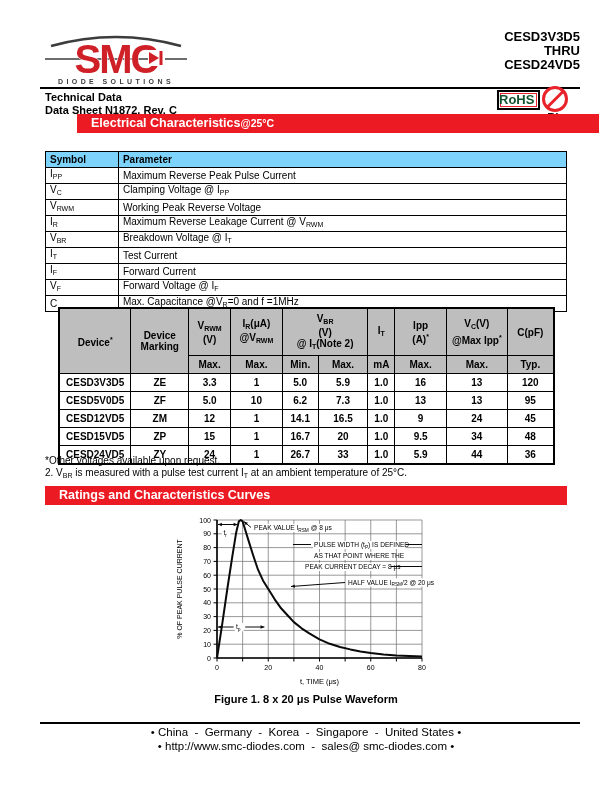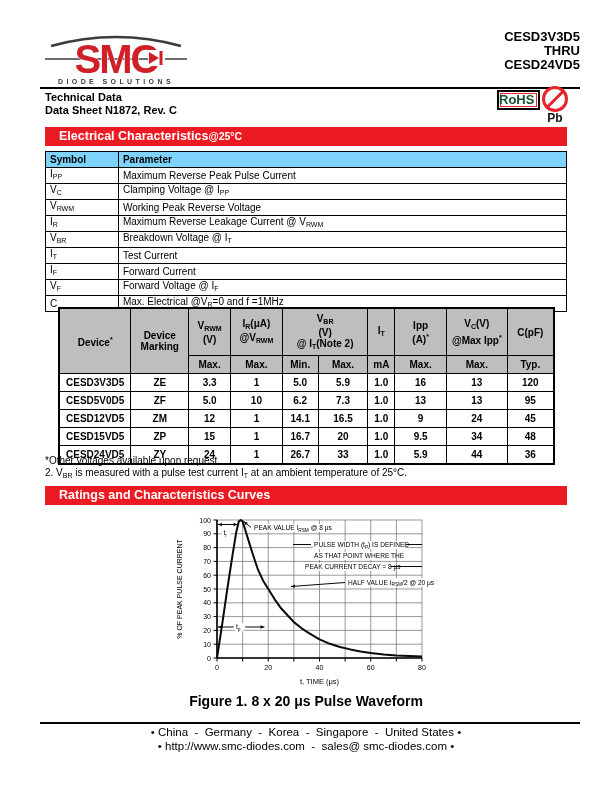--- a/index.html
+++ b/index.html
@@ -29,21 +29,21 @@
   #etable th{background:#7dd3fc;font-weight:bold;height:15px;}
   #dtable{left:58px;top:307px;width:497px;font-size:10px;font-weight:bold;border:2px solid #000;}
   #dtable th,#dtable td{border:1px solid #000;text-align:center;padding:1px 1px;line-height:11px;}
   #dtable th{background:#bebebe;}
   #dtable .tier1 th{height:44px;vertical-align:middle;}
   #dtable .tier2 th{height:15px;text-align:center;}
   #dtable td{height:15px;}
   #notes{left:45px;top:455px;font-size:10px;line-height:11.5px;}
   
   #chartbox{left:165px;top:510px;width:300px;height:190px;}
-  #figcap{left:0;top:693px;width:612px;text-align:center;font-weight:bold;font-size:14px;}
+  #figcap{left:0;top:693px;width:612px;text-align:center;font-weight:bold;font-size:11px;}
   
   #foot1{left:0;top:726px;width:612px;text-align:center;font-size:11.5px;white-space:pre;}
   #foot2{left:0;top:740px;width:612px;text-align:center;font-size:11.5px;white-space:pre;}
 </style>
 </head>
 <body>
 
 <div id="page">
 
   <div class="abs" style="left:45px;top:26px;width:142px;height:62px;">
@@ -71,21 +71,21 @@
     <div>Data Sheet N1872, Rev. C</div>
   </div>
 
   <div id="rohs" class="abs">RoHS</div>
   <div id="pbwrap" class="abs">
     <div id="pbtxt">Pb</div>
     <div id="pbcirc"></div>
     <div id="pbslash"></div>
   </div>
 
-  <div class="abs banner" style="top:127px;">
+  <div class="abs banner" style="top:114px;margin-left:32px;">
     <span>Electrical Characteristics</span><span class="small">@25°C</span>
   </div>
 
   <table id="etable" class="abs">
     <colgroup>
         <col style="width:73px;">
         <col style="width:449px;">
       </colgroup>
     <thead>
       <tr>
@@ -121,21 +121,21 @@
         <tr>
           <td><span>I</span><span class="sub">F</span></td>
           <td><span>Forward Current</span></td>
         </tr>
         <tr>
           <td><span>V</span><span class="sub">F</span></td>
           <td><span>Forward Voltage @ I</span><span class="sub">F</span></td>
         </tr>
         <tr>
           <td><span>C</span></td>
-          <td><span>Max. Electrical @V</span><span class="sub">R</span><span>=0 and f =1MHz</span></td>
+          <td><span>Max. Capacitance @V</span><span class="sub">R</span><span>=0 and f =1MHz</span></td>
         </tr>
       </tbody>
   </table>
 
   <table id="dtable" class="abs">
     <colgroup>
       <col style="width:72px;">
         <col style="width:58px;">
         <col style="width:42px;">
         <col style="width:52px;">

